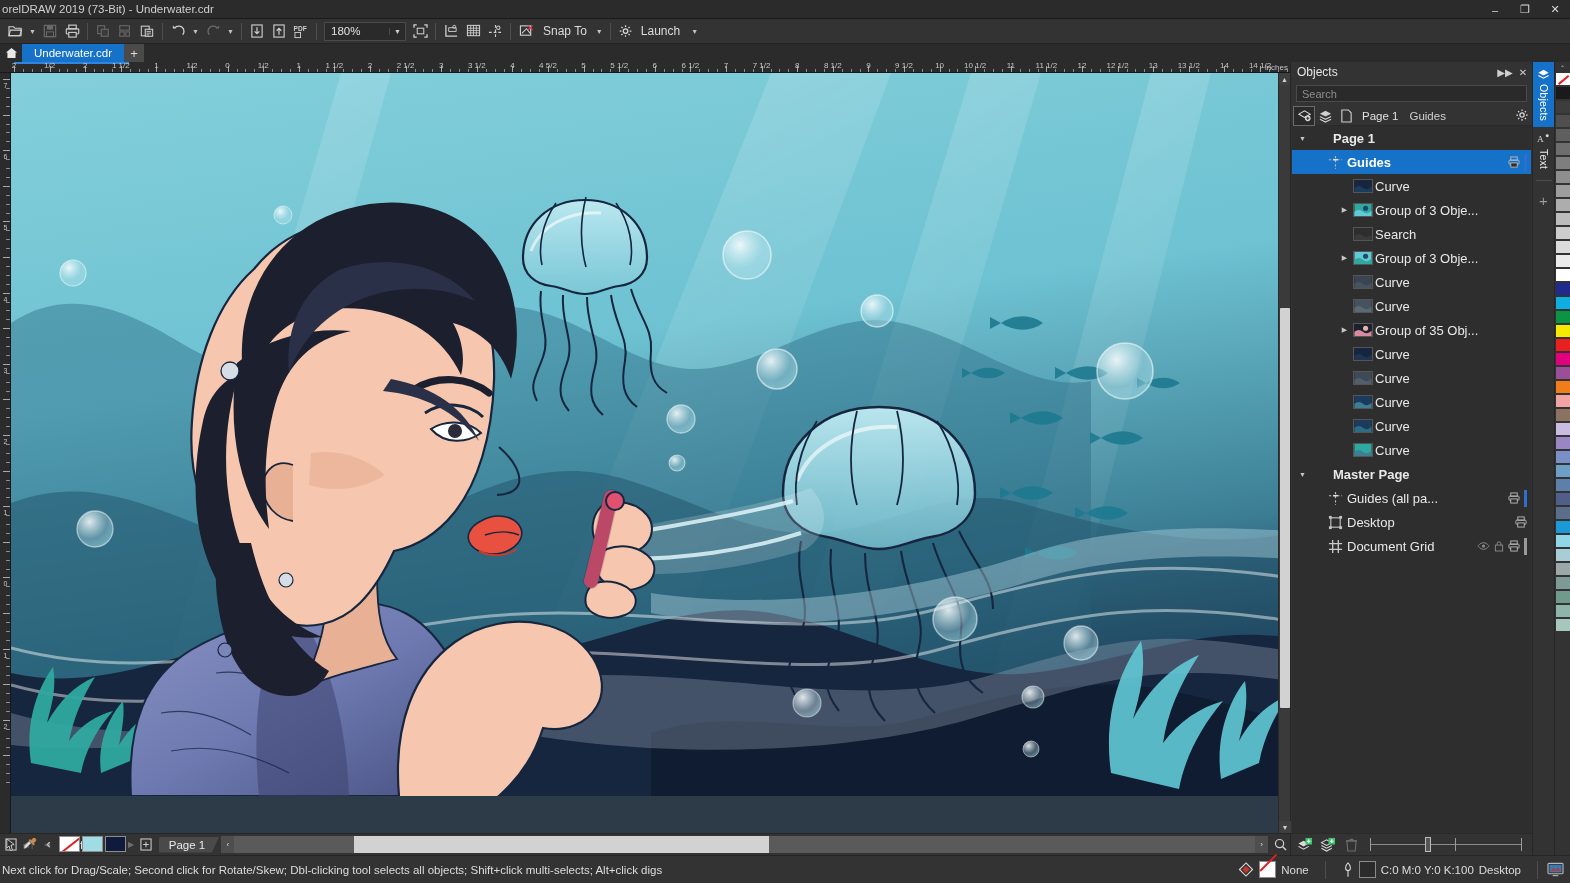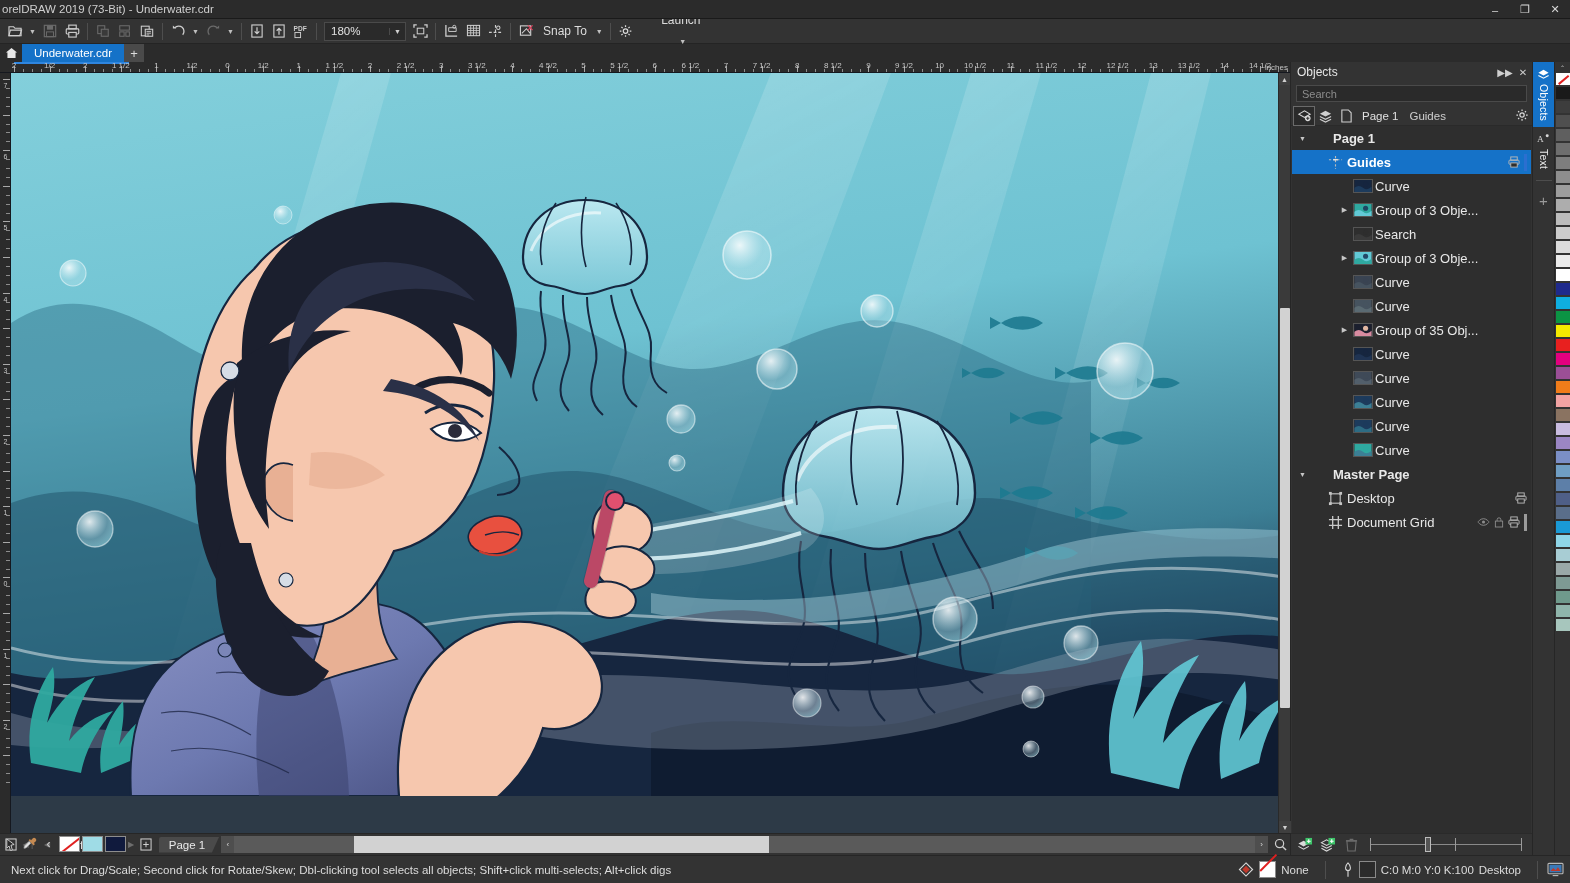--- a/index.html
+++ b/index.html
@@ -32,21 +32,21 @@
   .tbtn.dis { color:#6b6b6b; }
   .caret { width:13px; height:21px; display:flex; align-items:center; justify-content:center;
            color:#c0c0c0; font-size:7px; }
   .tsep { width:1px; height:17px; background:#4e4e4e; margin:0 4px; }
   .zoomcombo { width:82px; height:19px; background:#2a2a2a; border:1px solid #4a4a4a;
                display:flex; align-items:center; margin:0 3px; }
   .zoomcombo .zv { flex:1; padding-left:6px; font-size:11.5px; color:#e0e0e0; }
   .zoomcombo .zc { width:16px; text-align:center; color:#cfcfcf; font-size:7px; border-left:1px solid #4a4a4a;}
   .snapto { font-size:12px; color:#dcdcdc; padding:0 6px; line-height:21px; }
   .launch { font-size:12px; color:#dcdcdc; padding:0 8px 0 4px; line-height:21px; }
-  .launchbox { display:flex; align-items:center; min-width:92px;flex-direction:column; }
+  .launchbox { display:flex; align-items:center; min-width:92px; }
 
   
   .tabbar { height:18px; background:#2b2b2b; display:flex; align-items:stretch; }
   .homebtn { width:22px; display:flex; align-items:center; justify-content:center; background:#2b2b2b; }
   .doctab { background:#1572c8; color:#ffffff; font-size:11.5px; padding:0 12px;
             display:flex; align-items:center; }
   .addtab { width:20px; background:#4a4a4a; color:#dcdcdc; display:flex; align-items:center;
             justify-content:center; font-size:13px; }
 
   
@@ -146,21 +146,21 @@
   .palarrow { height:10px; display:flex; align-items:center; justify-content:center;
               color:#c9c9c9; font-size:6px; }
   .swatch { width:16px; flex:0 0 14px; border:1px solid #333; }
   .swatch.none { background:#fff; position:relative; }
   .swatch.none:after { content:""; position:absolute; left:1px; top:50%; width:13px; height:1.5px;
                        background:#e02020; transform:rotate(-40deg); transform-origin:center; }
 
   
   .statusbar { height:28px; background:#333333; display:flex; align-items:center;
                border-top:1px solid #262626; position:relative; }
-  .stext { font-size:11.5px; color:#dcdcdc; padding-left:11px; white-space:nowrap; }
+  .stext { font-size:11.5px; color:#dcdcdc; padding-left:2px; white-space:nowrap; }
   .sright { margin-left:auto; display:flex; align-items:center; gap:0; padding-right:4px; }
   .fillgrp { display:flex; align-items:center; gap:5px; padding:0 10px; }
   .swbox { width:17px; height:17px; border:1px solid #8a8a8a; }
   .swbox.nofill { background:#fff; position:relative; }
   .swbox.nofill:after { content:""; position:absolute; left:0px; top:50%; width:23px; height:1.5px;
                         background:#e02020; transform:rotate(-45deg); transform-origin:left center; }
   .sval { font-size:11.5px; color:#dcdcdc; }
   .ssep { width:1px; height:18px; background:#4e4e4e; margin:0 6px; }
 
   .botleft { position:absolute; left:0; bottom:28px; height:22px; display:flex; align-items:center;
@@ -1082,20 +1082,40 @@
           <div class="trow grp">
             <div class="tw" style="margin-left: 4px;">▼</div>
             <div class="ticon"></div>
             <div class="tlbl">Master Page</div>
             <div class="tright"></div>
           </div>
           <div class="trow">
             <div class="tw" style="margin-left: 18px;"></div>
             <div class="ticon">
               <svg width="15" height="15" viewBox="0 0 16 16">
+                <path d="M1 5h14M8 1v14" stroke="#bcbcbc" stroke-width="1.2" stroke-dasharray="2.4 2"></path>
+                <path d="M5.5 5h5" stroke="#e4e4e4" stroke-width="1.6"></path>
+              </svg>
+            </div>
+            <div class="tlbl">Guides (all pa...</div>
+            <div class="tright">
+              <span class="tprop">
+                <svg width="12" height="12" viewBox="0 0 13 13">
+                  <rect x="3" y="1" width="7" height="3.5" fill="none" stroke="#b9b9b9" stroke-width="1"></rect>
+                  <rect x="1" y="4.5" width="11" height="4.5" rx="1" fill="none" stroke="#b9b9b9" stroke-width="1"></rect>
+                  <rect x="3" y="7.5" width="7" height="4.5" fill="#2e2e2e" stroke="#b9b9b9" stroke-width="1"></rect>
+                </svg>
+              </span>
+              <span class="cbar blue"></span>
+            </div>
+          </div>
+          <div class="trow">
+            <div class="tw" style="margin-left: 18px;"></div>
+            <div class="ticon">
+              <svg width="15" height="15" viewBox="0 0 16 16">
                 <rect x="3" y="3" width="10" height="10" fill="none" stroke="#c4c4c4" stroke-width="1.2"></rect>
                 <rect x="1" y="1" width="3" height="3" fill="#c4c4c4"></rect>
                 <rect x="12" y="1" width="3" height="3" fill="#c4c4c4"></rect>
                 <rect x="1" y="12" width="3" height="3" fill="#c4c4c4"></rect>
                 <rect x="12" y="12" width="3" height="3" fill="#c4c4c4"></rect>
               </svg>
             </div>
             <div class="tlbl">Desktop</div>
             <div class="tright">
               <span class="tprop">

